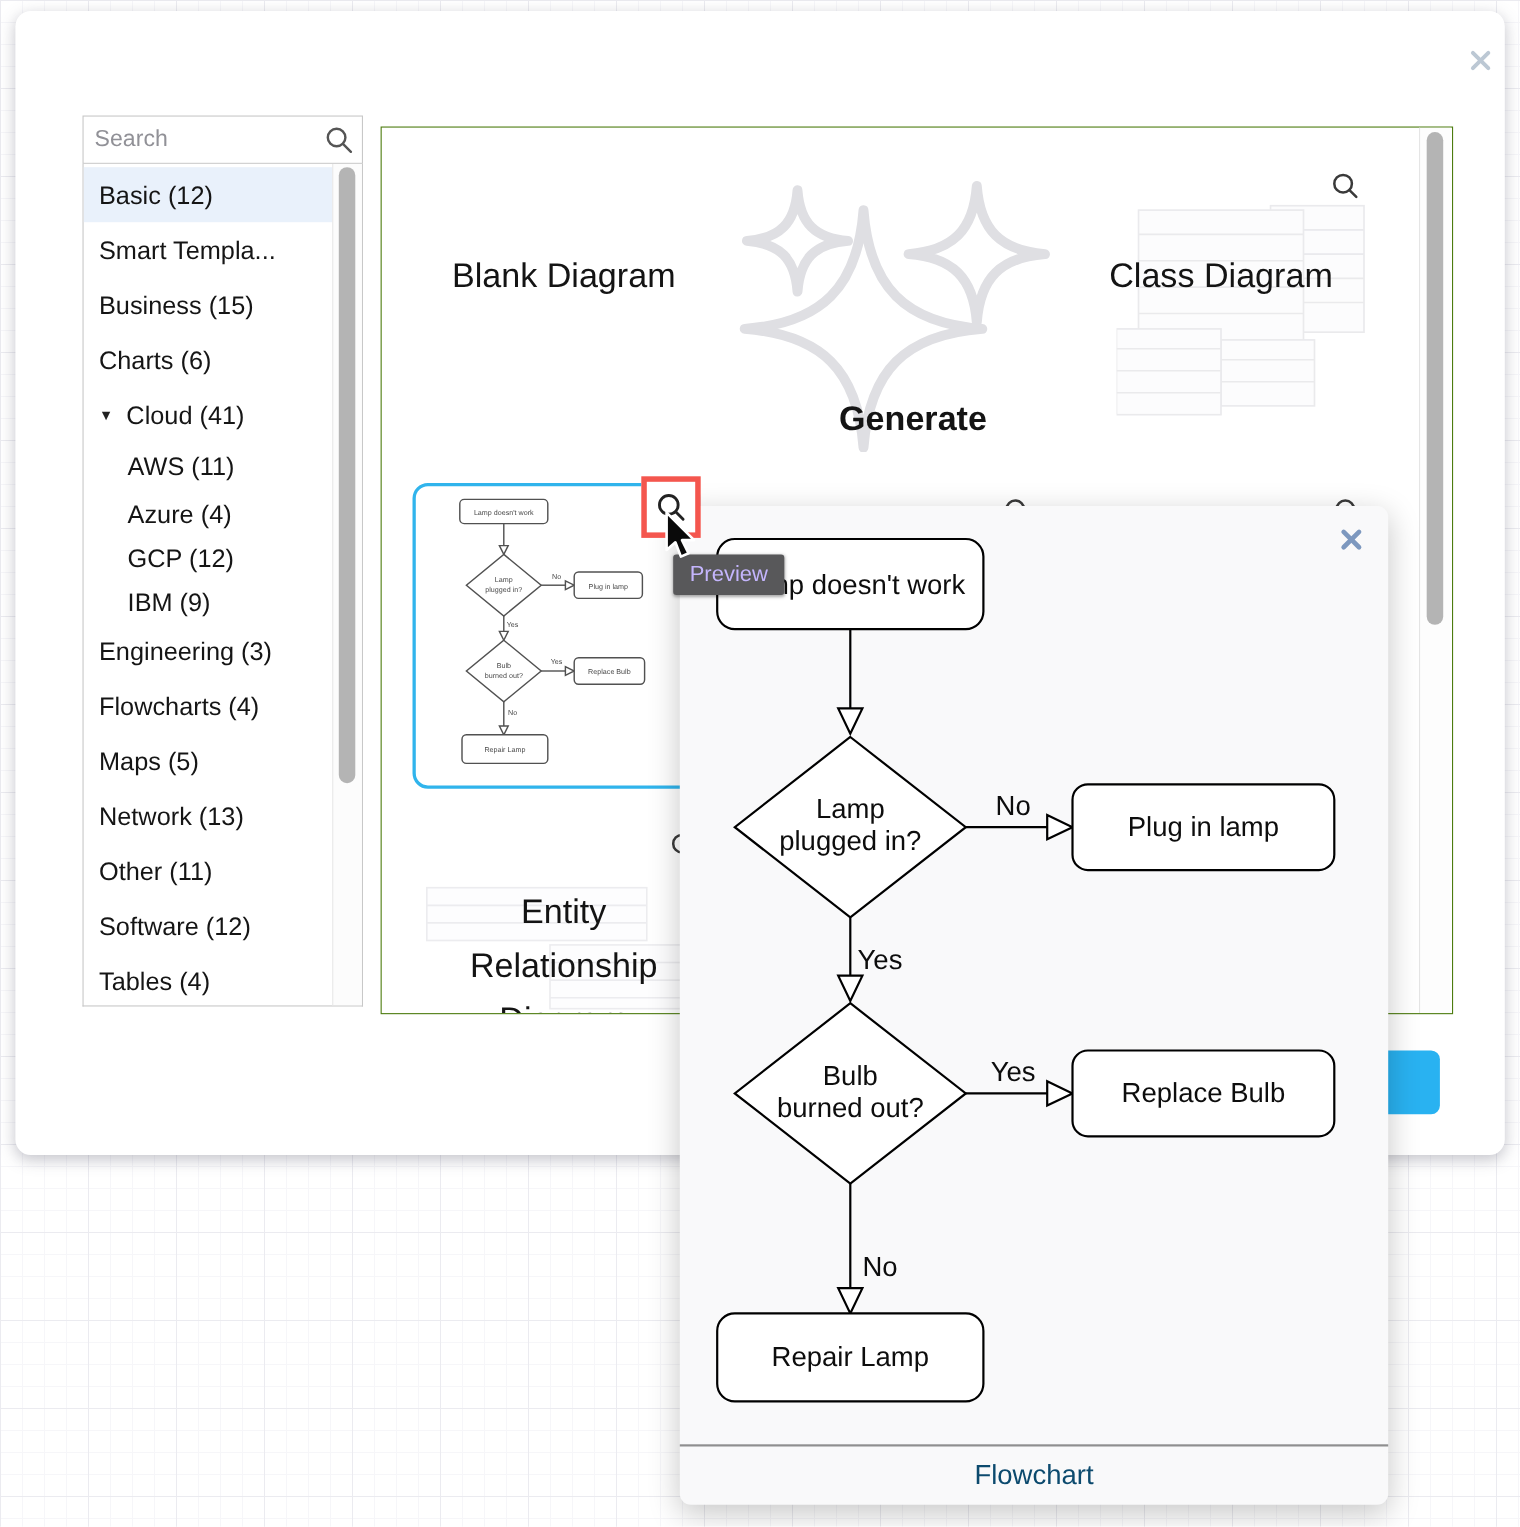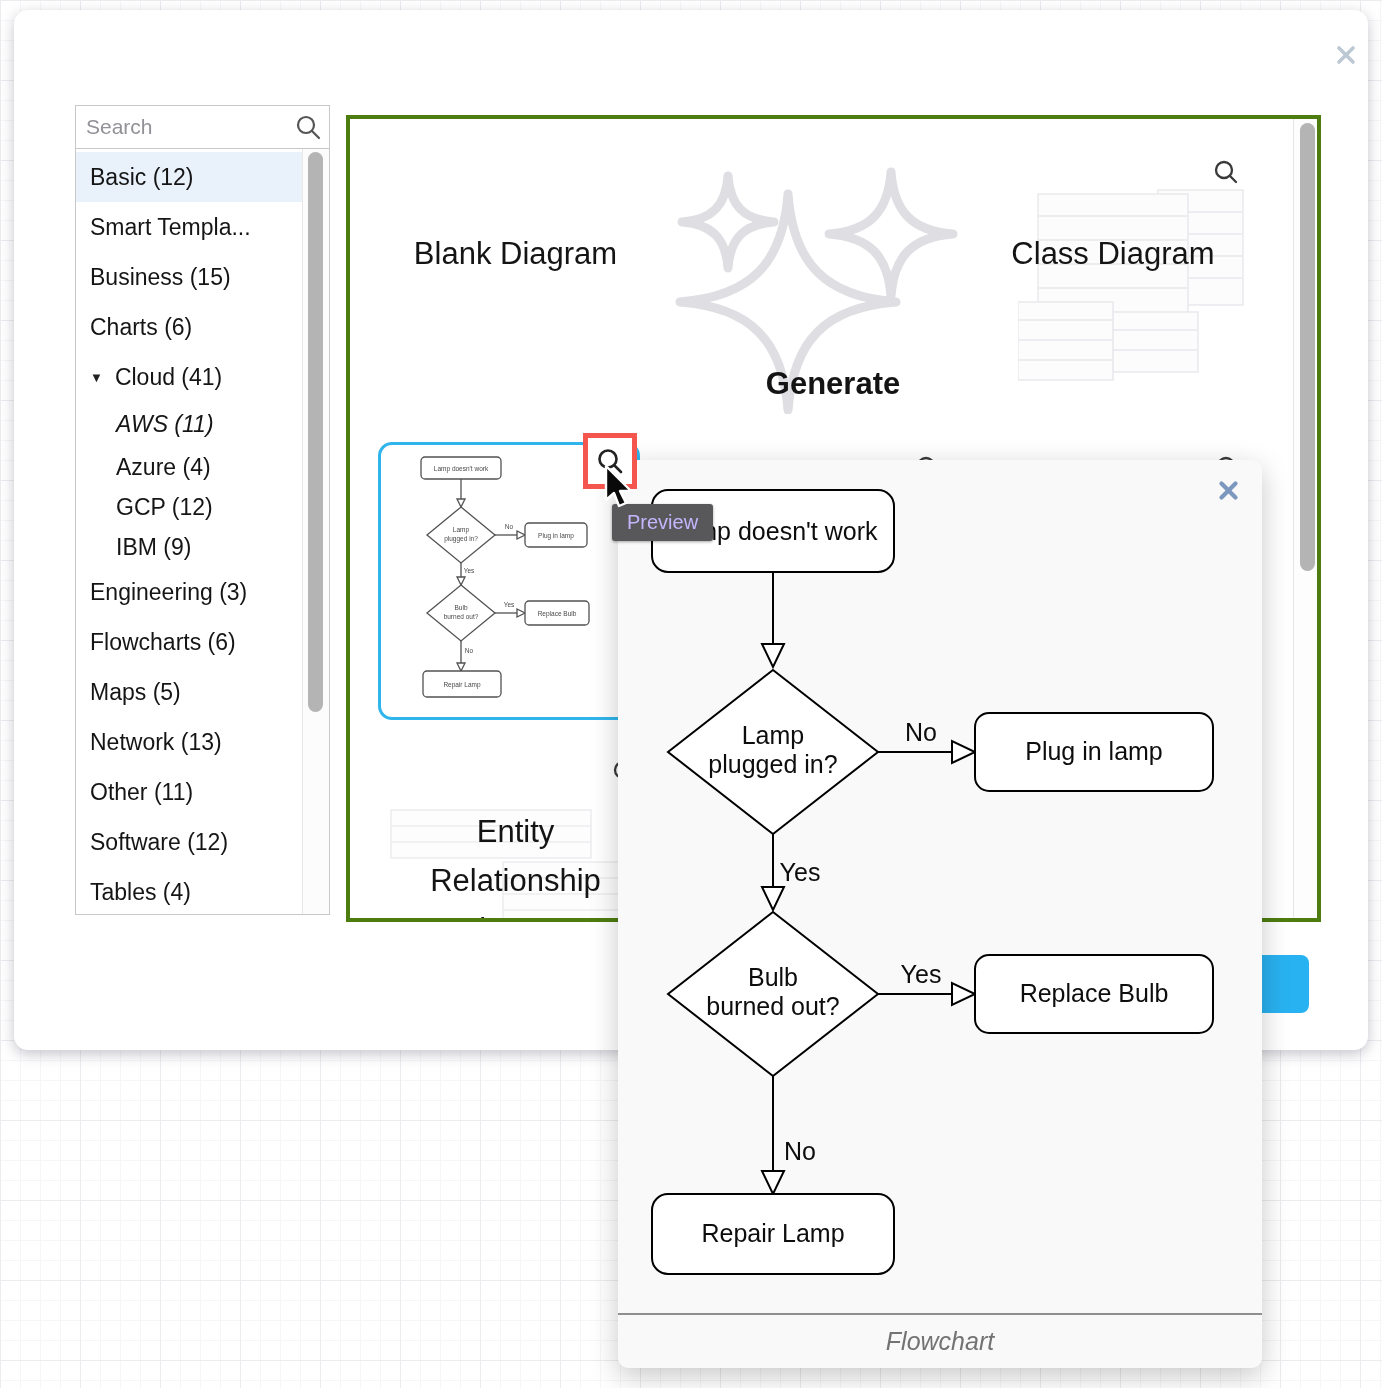--- a/index.html
+++ b/index.html
@@ -22,39 +22,39 @@
   .search-box{left:61px;top:95px;width:255px;height:44px;border:1px solid #c8c8c8;background:#fff;display:flex;align-items:center;box-sizing:border-box;gap:16px;}
   .search-box input{flex:1;border:none;outline:none;font-size:21px;padding-left:10px;color:#333;background:transparent;font-family:inherit;min-width:0;}
   .search-box input::placeholder{color:#919197;}
   .search-icon{width:30px;height:30px;margin-right:6px;flex:none;}
   .cat-list{left:61px;top:139px;width:255px;height:766px;border:1px solid #c8c8c8;border-top:none;background:#fff;box-sizing:border-box;overflow:hidden;}
   .cat-scroll{position:absolute;right:0;top:0;bottom:0;width:26px;border-left:1px solid #e8e8e8;background:#fcfcfc;}
   .cat-thumb{position:absolute;left:5px;top:3px;width:15px;height:560px;border-radius:8px;background:#b4b4b4;}
   .cat-items{position:absolute;left:0;top:3px;right:26px;}
   .cat-item{display:flex;align-items:center;height:50px;padding-left:14px;font-size:23px;color:#151515;cursor:pointer;white-space:nowrap;overflow:hidden;}
   .cat-item.sub{height:40px;padding-left:40px;}
-  .cat-item.sub-first{height:45px;font-style:italic;}
+  .cat-item.sub-first{height:45px;}
   .cat-item.selected{background:#e9f1fb;}
   .caret{font-size:13px;color:#222;margin-right:12px;}
 
   
-  .panel{left:332px;top:105px;width:975px;height:807px;border:4px solid #4d7c0f;background:#fff;box-sizing:border-box;overflow:hidden;}
+  .panel{left:332px;top:105px;width:975px;height:807px;border:1px solid #4d7c0f;background:#fff;box-sizing:border-box;overflow:hidden;}
   .card-title{font-size:31px;line-height:49px;text-align:center;color:#141414;}
   .panel-scroll{position:absolute;left:943px;top:0;width:28px;height:805px;border-left:1px solid #e5e5e5;background:#fdfdfd;}
   .panel-thumb{position:absolute;left:6px;top:4px;width:15px;height:448px;border-radius:8px;background:#b4b4b4;}
   .mag-btn{width:26px;height:26px;cursor:pointer;}
   .selected-card{left:28px;top:323px;width:262px;height:278px;border:3px solid #30b4ec;border-radius:14px;background:#fff;box-sizing:border-box;cursor:pointer;}
   .faint-art{opacity:.95;}
 
   
   .popup{left:618px;top:460px;width:644px;height:908px;background:#f9f9fa;border-radius:10px;
     box-shadow:0 8px 28px rgba(0,0,0,.22);z-index:5;}
   .popup-close{position:absolute;right:18px;top:14px;width:32px;height:32px;display:flex;align-items:center;justify-content:center;cursor:pointer;}
   .popup-divider{position:absolute;left:0;right:0;top:853px;border-top:2px solid #8f8f8f;}
-  .popup-footer{position:absolute;left:0;right:0;top:855px;height:53px;display:flex;align-items:center;justify-content:center;font-size:25px;color:#737373;font-style:italic;}
+  .popup-footer{position:absolute;left:0;right:0;top:855px;height:53px;display:flex;align-items:center;justify-content:center;font-size:25px;color:#0c4a6e;}
 
   
   .red-box{left:583px;top:433px;width:54px;height:56px;border:5px solid #f4564e;background:#fff;box-sizing:border-box;display:flex;align-items:center;justify-content:center;z-index:10;}
   .tooltip{left:612px;top:504px;height:37px;padding:0 15px;background:#58585a;color:#c4b5fd;font-size:20px;display:flex;align-items:center;border-radius:3px;z-index:11;box-shadow:0 1px 3px rgba(0,0,0,.35);}
   .cursor{left:602px;top:464px;z-index:12;}
 
   .create-btn{left:1180px;top:945px;width:115px;height:58px;background:#29b2f1;border-radius:8px;z-index:2;cursor:pointer;}
 
   svg text{font-family:"Liberation Sans","DejaVu Sans",sans-serif;}
 </style>
@@ -107,21 +107,21 @@
         <div class="cat-item sub">
             <span>GCP (12)</span>
           </div>
         <div class="cat-item sub">
             <span>IBM (9)</span>
           </div>
         <div class="cat-item">
             <span>Engineering (3)</span>
           </div>
         <div class="cat-item">
-            <span>Flowcharts (6)</span>
+            <span>Flowcharts (4)</span>
           </div>
         <div class="cat-item">
             <span>Maps (5)</span>
           </div>
         <div class="cat-item">
             <span>Network (13)</span>
           </div>
         <div class="cat-item">
             <span>Other (11)</span>
           </div>

